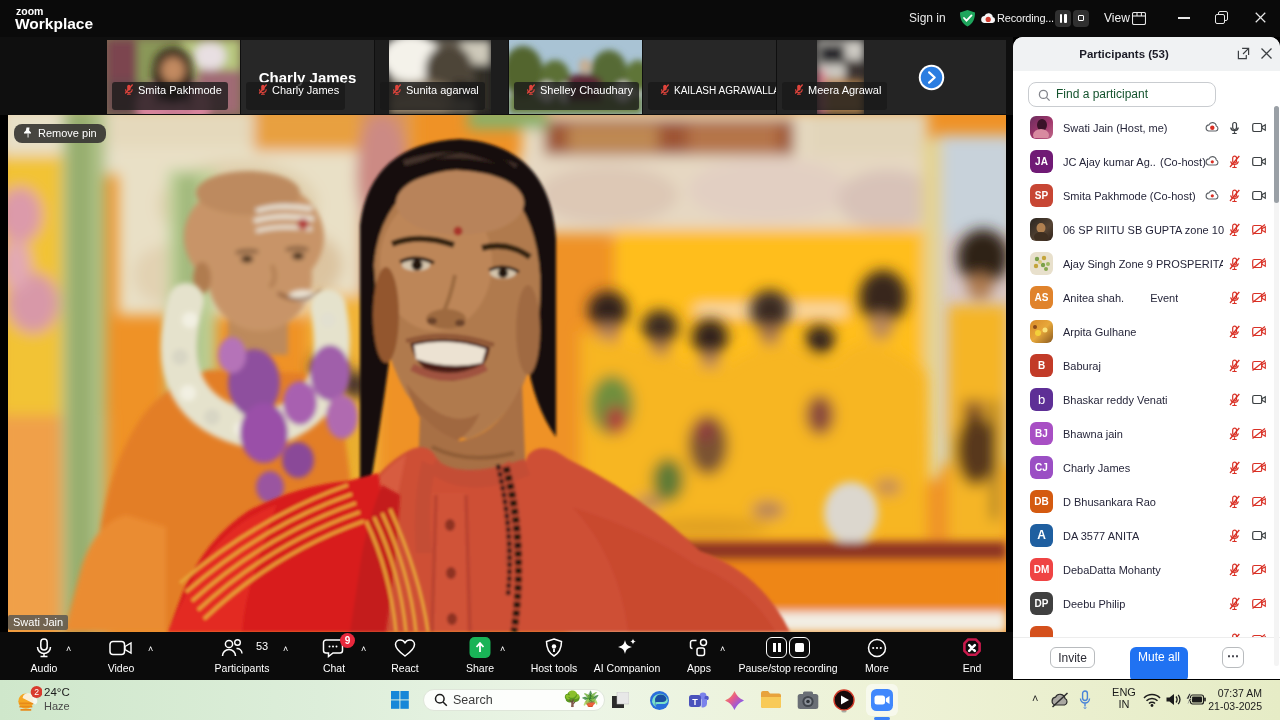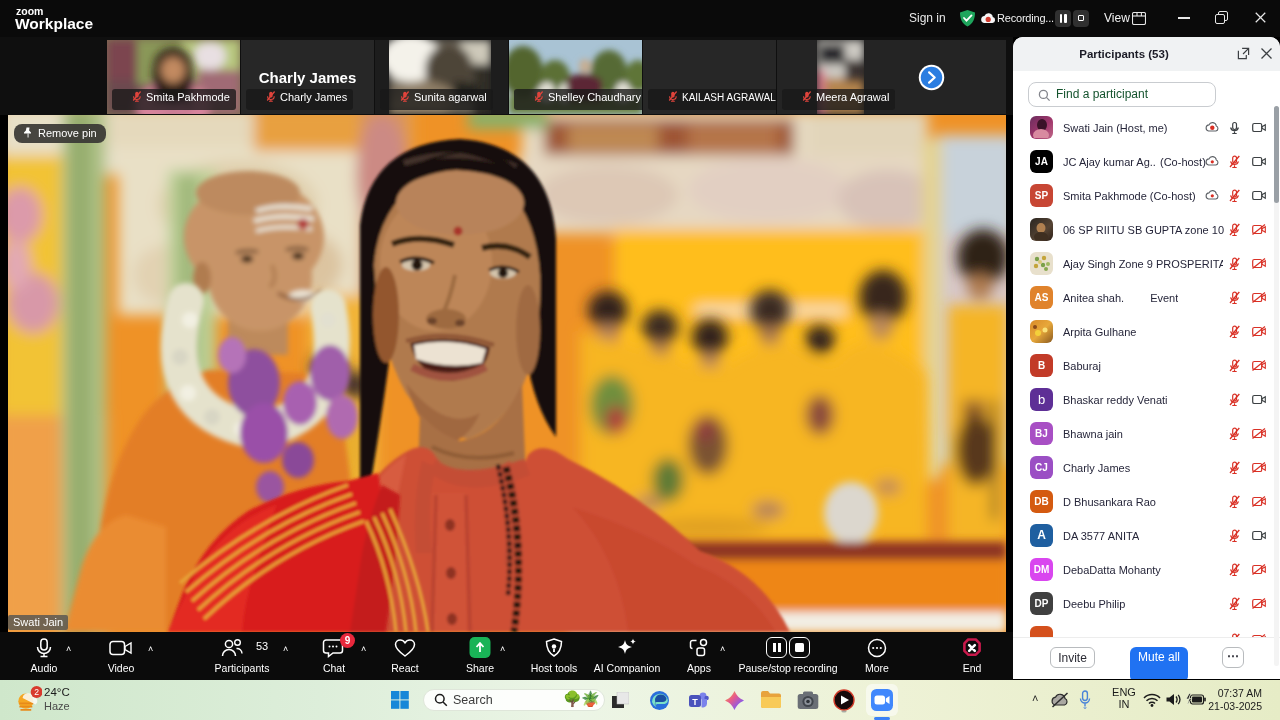--- a/index.html
+++ b/index.html
@@ -4,21 +4,21 @@
 <style>
   * { margin:0; padding:0; box-sizing:border-box; }
   html,body { width:1280px; height:720px; overflow:hidden; background:#000; }
   body { font-family:"Liberation Sans", sans-serif; position:relative; }
   .abs { position:absolute; }
   
   #titlebar { left:0; top:0; width:1280px; height:37px; background:#0a0a0a; }
   
   #strip { left:0; top:37px; width:1013px; height:78px; background:#0f0f0f; }
   .tile { position:absolute; top:3px; height:74px; width:133px; background:#272727; overflow:hidden; }
-  .namechip { position:absolute; left:5px; bottom:4px; height:21px; background:rgba(24,24,24,.78); border-radius:3px; color:#fff; font-size:11px; line-height:17px; padding:0 6px 0 20px; white-space:nowrap; }
+  .namechip { position:absolute; left:5px; bottom:4px; height:28px; background:rgba(24,24,24,.78); border-radius:3px; color:#fff; font-size:11px; line-height:17px; padding:0 6px 0 12px; white-space:nowrap; }
   
   #video { left:8px; top:115px; width:998px; height:517px; background:#e89c3a; overflow:hidden; }
   #removepin { left:14px; top:124px; height:19px; background:rgba(56,55,52,.92); border-radius:8px; color:#fff; font-size:11px; line-height:19px; padding:0 9px; z-index:5; }
   #swatichip { left:8px; top:615px; height:15px; background:rgba(90,88,82,.85); border-radius:2px; color:#fff; font-size:11px; line-height:15px; padding:0 5px; z-index:5; }
   
   #panel { left:1013px; top:37px; width:267px; height:642px; background:#fff; border-radius:10px 10px 0 0; overflow:hidden; }
   #phead { position:absolute; left:0; top:0; width:267px; height:34px; background:#f0f2f3; font-weight:bold; font-size:11.5px; color:#1b1b26; line-height:34px; }
   #searchbox { position:absolute; left:15px; top:45px; width:188px; height:25px; border:1px solid #c9ccd0; border-radius:8px; color:#14532d; font-size:12px; line-height:23px; padding-left:27px; background:#fff; }
   .prow { position:absolute; left:0; width:267px; height:34px; }
   .pav { position:absolute; left:17px; top:5px; width:23px; height:23px; border-radius:6px; color:#fff; font-weight:bold; font-size:10px; text-align:center; line-height:23px; }
@@ -518,21 +518,21 @@
           <use href="#ic-cloudred"></use>
         </svg>
       <svg class="picons" style="right:39px;" width="13" height="14" viewBox="0 0 13 14">
           <use href="#ic-micon"></use>
         </svg>
       <svg class="picons" style="right:14px;" width="14" height="13" viewBox="0 0 14 13">
           <use href="#ic-camon"></use>
         </svg>
     </div>
     <div class="prow" style="top:108px;">
-      <div class="pav" style="background:#000000;">JA</div>
+      <div class="pav" style="background:#701a75;">JA</div>
       <div class="pname" style="max-width:92px;">JC Ajay kumar Ag...</div>
         <div class="pname" style="left:147px;max-width:60px;">(Co-host)</div>
       <svg class="picons" style="right:60px;" width="15" height="13" viewBox="0 0 15 13">
           <use href="#ic-cloud"></use>
         </svg>
       <svg class="picons" style="right:39px;" width="13" height="14" viewBox="0 0 13 14">
           <use href="#ic-micoff"></use>
         </svg>
       <svg class="picons" style="right:14px;" width="14" height="13" viewBox="0 0 14 13">
           <use href="#ic-camon"></use>
@@ -666,21 +666,21 @@
       <div class="pav" style="background:#1f5fa0;font-size:12px;">A</div>
       <div class="pname">DA 3577 ANITA</div>
       <svg class="picons" style="right:39px;" width="13" height="14" viewBox="0 0 13 14">
           <use href="#ic-micoff"></use>
         </svg>
       <svg class="picons" style="right:14px;" width="14" height="13" viewBox="0 0 14 13">
           <use href="#ic-camon"></use>
         </svg>
     </div>
     <div class="prow" style="top:516px;">
-      <div class="pav" style="background:#d946ef;">DM</div>
+      <div class="pav" style="background:#ef4444;">DM</div>
       <div class="pname">DebaDatta Mohanty</div>
       <svg class="picons" style="right:39px;" width="13" height="14" viewBox="0 0 13 14">
           <use href="#ic-micoff"></use>
         </svg>
       <svg class="picons" style="right:14px;" width="14" height="13" viewBox="0 0 14 13">
           <use href="#ic-camoff"></use>
         </svg>
     </div>
     <div class="prow" style="top:550px;">
       <div class="pav" style="background:#404040;">DP</div>

